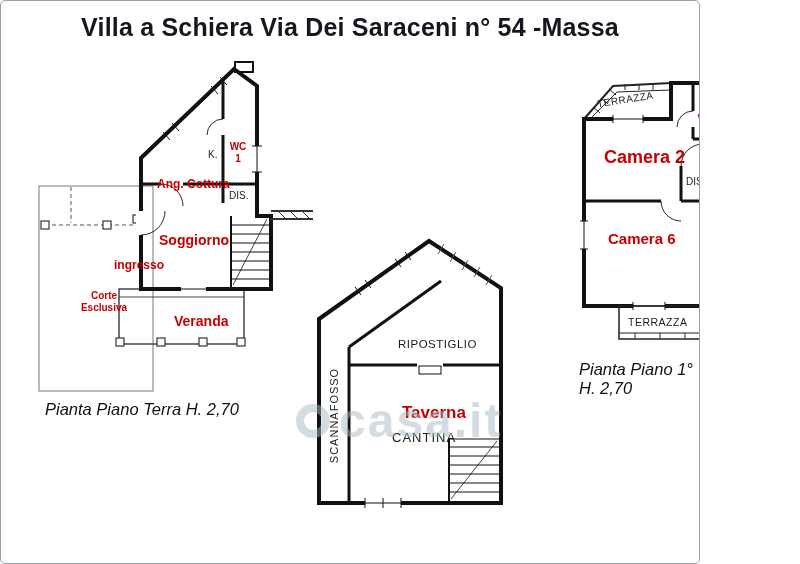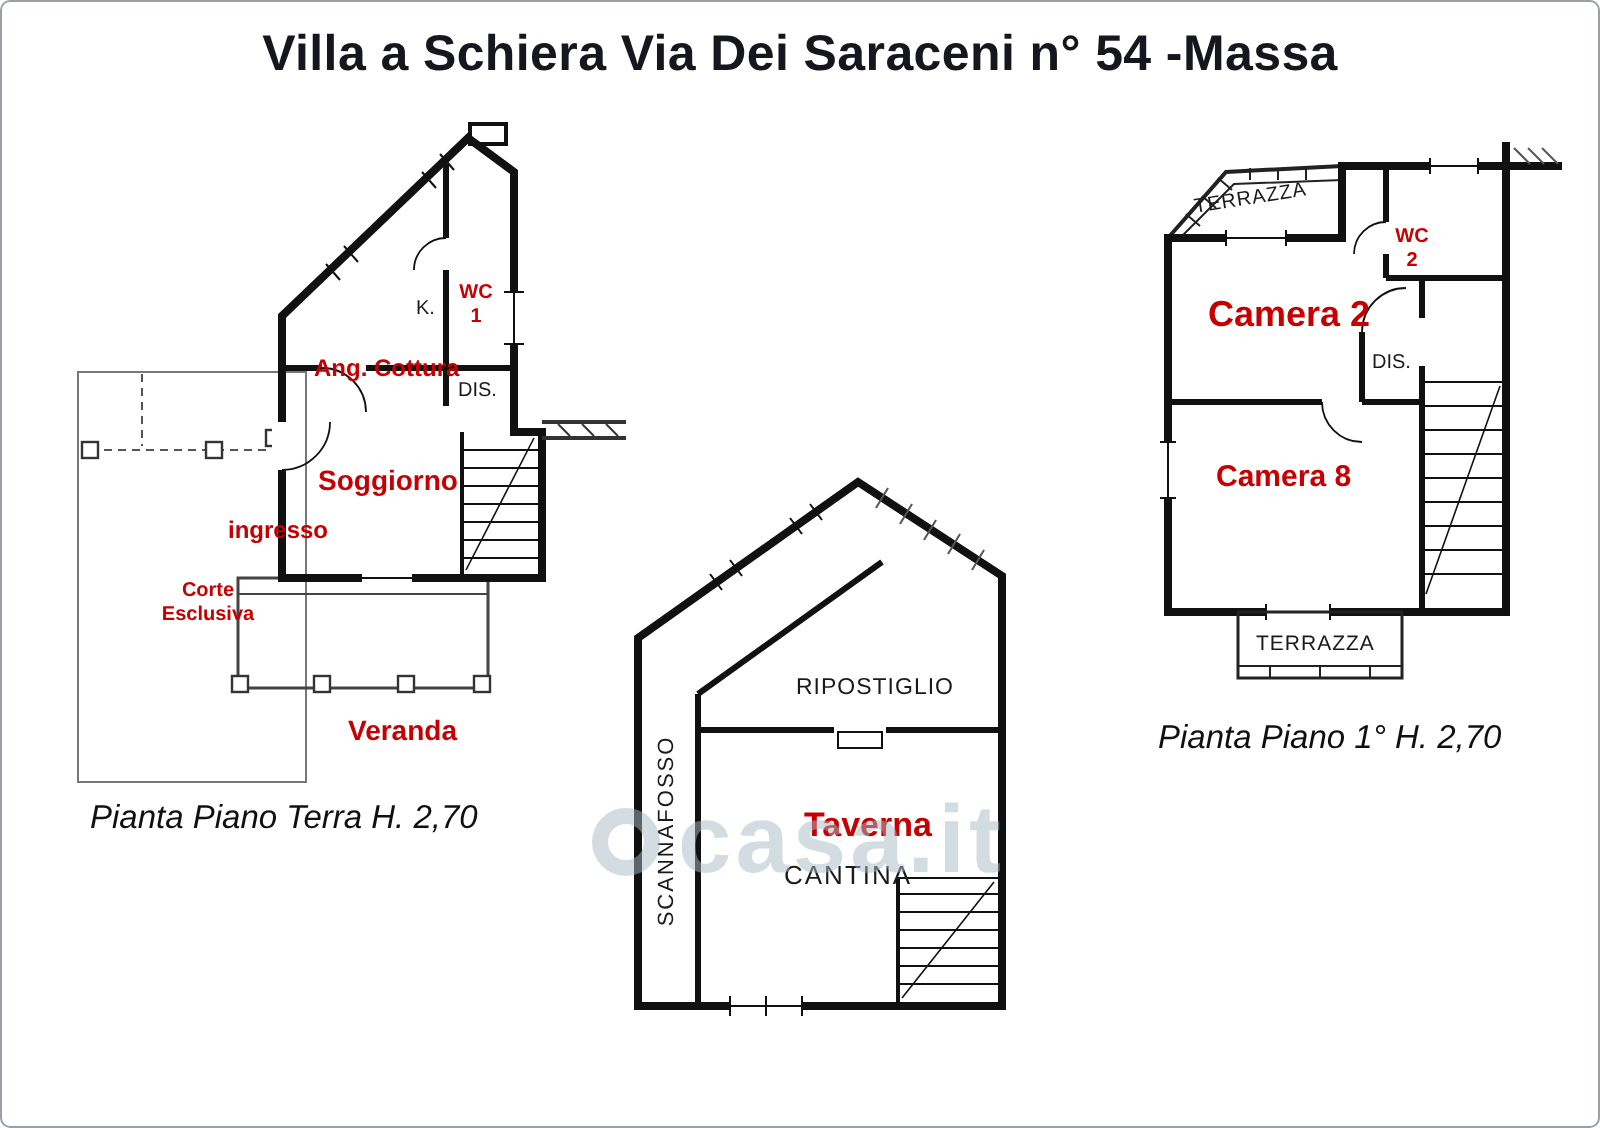--- a/index.html
+++ b/index.html
@@ -1,18 +1,18 @@
 <!DOCTYPE html>
 <html><head>
 <meta charset="utf-8">
 <style>
   * { box-sizing: border-box; margin: 0; padding: 0; }
   body { background: #ffffff; font-family: "Liberation Sans", sans-serif; }
   .page {
-    position: relative; width: 800px; height: 564px;
+    position: relative; width: 700px; height: 564px;
     background: #ffffff; border: 1px solid #9aa0a6; border-radius: 5px;
     overflow: hidden;
   }
   .title {
     position: absolute; top: 12px; left: 0; width: 100%;
     text-align: center; font-size: 25px; font-weight: bold;
     color: #16161f; letter-spacing: 0.2px;
   }
   .plan { position: absolute; }
   .lbl { position: absolute; white-space: pre-line; line-height: 1.18; }
@@ -125,21 +125,21 @@
 
   <div class="lbl red" style="left:156px; top:176px; font-size:12px;">Ang. Cottura</div>
   <div class="lbl blk" style="left:207px; top:148px; font-size:10px;">K.</div>
   <div class="lbl red ctr" style="left:226px; top:140px; width:22px; font-size:10px;">WC
 1</div>
   <div class="lbl blk" style="left:228px; top:189px; font-size:10px;">DIS.</div>
   <div class="lbl red" style="left:113px; top:218px; font-size:12px;margin-top:39px;">ingresso</div>
   <div class="lbl red" style="left:158px; top:231px; font-size:14px;">Soggiorno</div>
   <div class="lbl red ctr" style="left:74px; top:289px; width:58px; font-size:10px;">Corte
 Esclusiva</div>
-  <div class="lbl red" style="left:173px; top:312px; font-size:14px;margin-top:44px;">Veranda</div>
+  <div class="lbl red" style="left:173px; top:312px; font-size:14px;">Veranda</div>
   <div class="caption" style="left:44px; top:399px;">Pianta Piano Terra H. 2,70</div>
 
   <svg class="plan" style="left:562px; top:70px;" width="218" height="285" viewBox="0 0 218 285">
 
     <g stroke="#222" fill="none">
       <path d="M21 48 L50 15 L108 12" stroke-width="2"></path>
       <path d="M27 48 L54 21 L108 19" stroke-width="1"></path>
     </g>
     <g stroke="#222" stroke-width="1">
       <line x1="30" y1="36" x2="37" y2="42"></line>
@@ -217,21 +217,21 @@
       <line x1="97" y1="262" x2="97" y2="268" stroke-width="1"></line>
       <line x1="122" y1="262" x2="122" y2="268" stroke-width="1"></line>
     </g>
   </svg>
 
   <div class="lbl blk" style="left:596px; top:93px; font-size:10px; letter-spacing:0.5px; transform:rotate(-9deg);">TERRAZZA</div>
   <div class="lbl red ctr" style="left:694px; top:112px; width:22px; font-size:10px;">WC
 2</div>
   <div class="lbl red" style="left:603px; top:146px; font-size:18px;">Camera 2</div>
   <div class="lbl blk" style="left:685px; top:175px; font-size:10px;">DIS.</div>
-  <div class="lbl red" style="left:607px; top:229px; font-size:15px;">Camera 8</div>
+  <div class="lbl red" style="left:607px; top:229px; font-size:15px;">Camera 6</div>
   <div class="lbl blk" style="left:627px; top:315px; font-size:10.5px; letter-spacing:0.5px;">TERRAZZA</div>
   <div class="caption" style="left:578px; top:359px;">Pianta Piano 1° H. 2,70</div>
 
   <svg class="plan" style="left:302px; top:226px;" width="220" height="310" viewBox="0 0 220 310">
 
     <g stroke="#111" stroke-width="4" fill="none" stroke-linecap="square">
       <path d="M16 92 L126 14 L198 61 L198 276 L16 276 Z"></path>
     </g>
 
     <g stroke="#111" stroke-width="3" fill="none">

